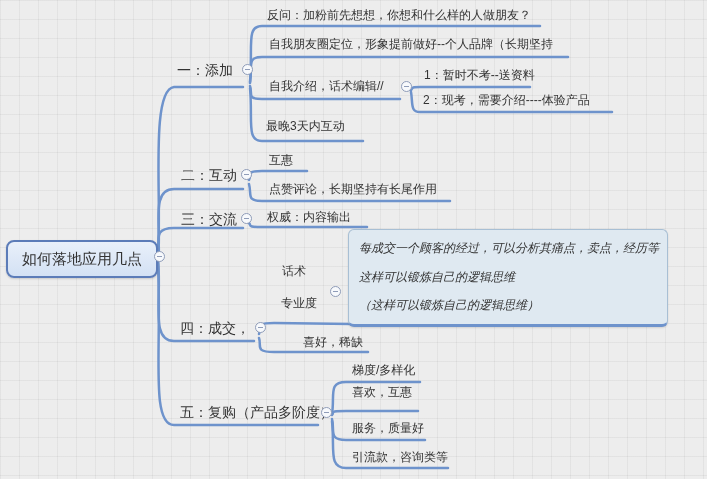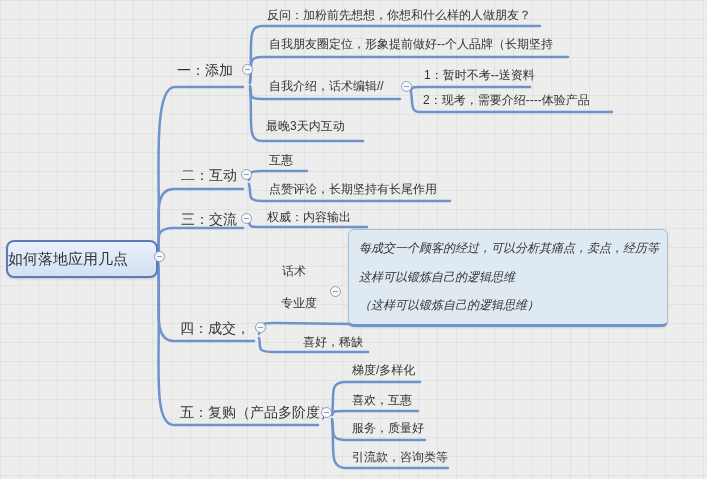--- a/index.html
+++ b/index.html
@@ -16,21 +16,21 @@
     color:#333;
   }
   svg.wires{position:absolute;left:0;top:0;pointer-events:none;}
   .lbl{position:absolute;white-space:nowrap;line-height:1.15;}
   .t14{font-size:14px;}
   .t12{font-size:12px;}
   .root-box{
     position:absolute;left:6px;top:240px;width:148px;height:34px;
     border:2px solid #5c7cb8;border-radius:8px;
     background:linear-gradient(180deg,#e9f0fa 0%,#d3e1f4 100%);
-    display:flex;align-items:center;
+    display:flex;align-items:center;justify-content:center;
     box-shadow:0 1px 2px rgba(0,0,0,.15);
     font-size:15px;
   }
   .note-box{
     position:absolute;left:348px;top:229px;width:318px;height:94px;
     background:#dfe9f1;
     border:1px solid #a8bfd4;
     border-bottom:3px solid #6e93cc;
     border-radius:6px;
     box-shadow:0 1px 2px rgba(0,0,0,.12);
@@ -107,21 +107,21 @@
   <div class="lbl t12" style="left:281px;top:297px;">专业度</div>
   <div class="lbl t12" style="left:283px;top:336px;margin-left:20px;">喜好，稀缺</div>
 
   <div class="note-box">
     <div class="note-line" style="top:10px;">每成交一个顾客的经过，可以分析其痛点，卖点，经历等</div>
     <div class="note-line" style="top:39px;">这样可以锻炼自己的逻辑思维</div>
     <div class="note-line" style="top:67px;">（这样可以锻炼自己的逻辑思维）</div>
   </div>
 
   <div class="lbl t12" style="left:352px;top:364px;">梯度/多样化</div>
-  <div class="lbl t12" style="left:352px;top:394px;">喜欢，互惠</div>
+  <div class="lbl t12" style="left:352px;top:386px;">喜欢，互惠</div>
   <div class="lbl t12" style="left:352px;top:422px;">服务，质量好</div>
   <div class="lbl t12" style="left:352px;top:451px;">引流款，咨询类等</div>
 
   <div class="collapse" style="left:154px;top:251px;"></div>
   <div class="collapse" style="left:242px;top:64px;"></div>
   <div class="collapse" style="left:241px;top:169px;"></div>
   <div class="collapse" style="left:241px;top:213px;"></div>
   <div class="collapse" style="left:255px;top:322px;"></div>
   <div class="collapse" style="left:321px;top:407px;"></div>
   <div class="collapse" style="left:401px;top:81px;"></div>

